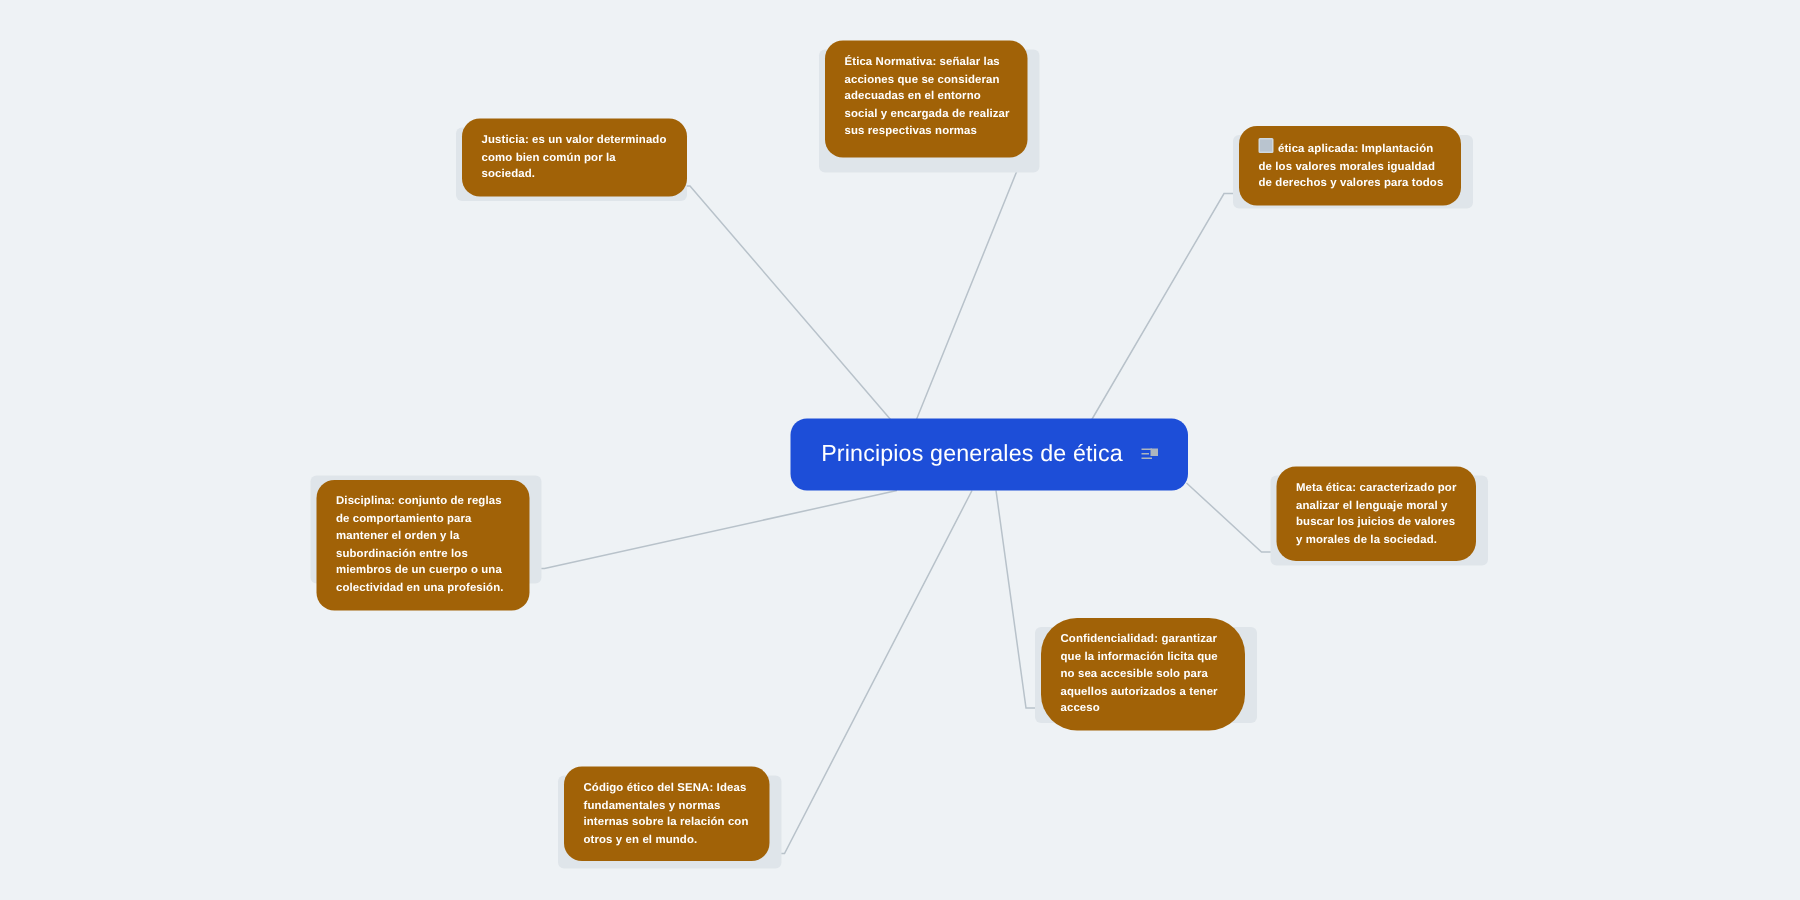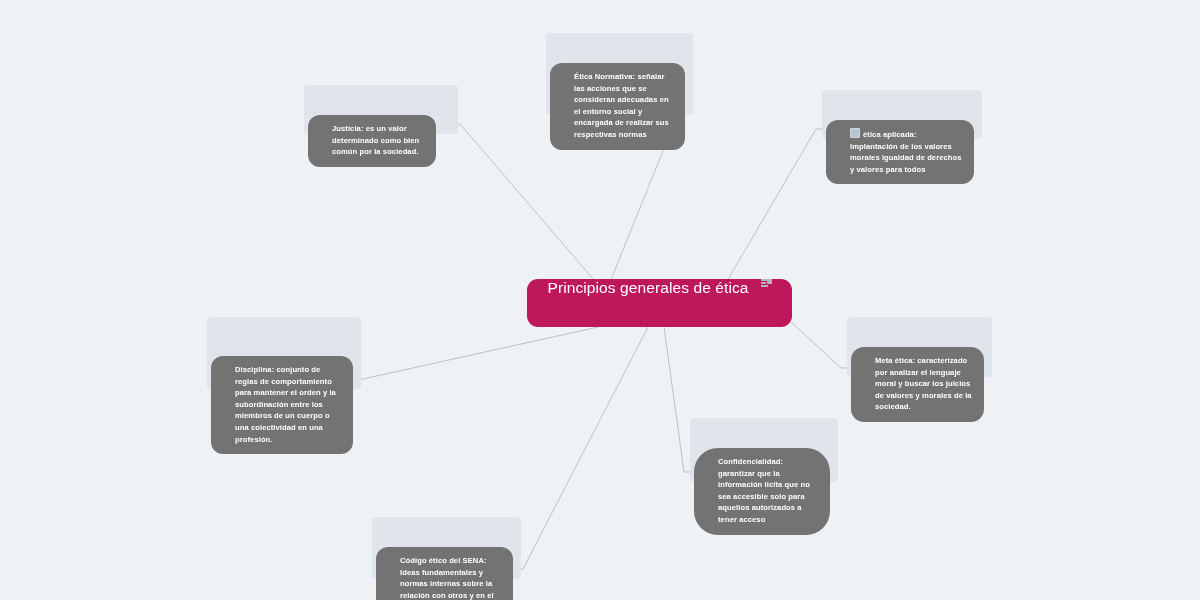--- a/index.html
+++ b/index.html
@@ -23,50 +23,50 @@
     left: 0;
     top: 0;
     width: 1200px;
     height: 600px;
     pointer-events: none;
   }
   .node {
     position: absolute;
     box-sizing: border-box;
     border-radius: 12px;
-    background: #737373;
+    background: #a16207;
     color: #ffffff;
-    padding: 8px 11px 9px 24px;
+    padding: 8px 11px 9px 13px;
     font-size: 7.6px;
     font-weight: bold;
     line-height: 11.6px;
     letter-spacing: 0.08px;
     z-index: 3;
-    margin-top: 36px;
   }
   .node .node-text {
     display: block;
     white-space: pre-line;
   }
   .node-shadow {
     position: absolute;
     border-radius: 4px;
     background: #dfe5ea;
     z-index: 2;
   }
   #central-node {
     position: absolute;
     left: 527px;
     top: 279px;
     width: 265px;
     height: 48px;
     box-sizing: border-box;
-    background: #be185d;
+    background: #1d4ed8;
     border-radius: 11px;
     display: flex;
+    align-items: center;
     justify-content: center;
     gap: 12px;
     z-index: 5;
   }
   #central-node .central-title {
     color: #ffffff;
     font-size: 15.5px;
     font-weight: normal;
     letter-spacing: 0.1px;
     white-space: nowrap;
@@ -112,21 +112,21 @@
       <path d="M 694 472 L 684 472 L 664 327" fill="none" stroke="#b8c2ca" stroke-width="1"></path>
       <path d="M 513 569 L 523 569 L 648 327" fill="none" stroke="#b8c2ca" stroke-width="1"></path>
     </svg>
 
   <div id="node-layer">
       <div class="node-shadow" style="left: 546px; top: 33px; width: 147px; height: 82px;"></div>
       <div class="node" style="left: 550px; top: 27px; width: 135px; min-height: 78px;">
         <span class="node-text" style="display: block;">Ética Normativa: señalar las acciones que se consideran adecuadas en el entorno social y encargada de realizar sus respectivas normas</span>
       </div>
       <div class="node-shadow" style="left: 304px; top: 85px; width: 154px; height: 49px;"></div>
-      <div class="node" style="left: 308px; top: 79px; width: 128px; min-height: 45px;">
+      <div class="node" style="left: 308px; top: 79px; width: 150px; min-height: 45px;">
         <span class="node-text" style="display: block;">Justicia:  es un valor determinado como bien común por la sociedad.</span>
       </div>
       <div class="node-shadow" style="left: 822px; top: 90px; width: 160px; height: 49px;"></div>
       <div class="node" style="left: 826px; top: 84px; width: 148px; min-height: 45px;"><span class="emoji-box"></span><span class="node-text" style="display: inline;">ética aplicada:  Implantación de los valores morales igualdad de derechos y valores para todos</span></div>
       <div class="node-shadow" style="left: 847px; top: 317px; width: 145px; height: 60px;"></div>
       <div class="node" style="left: 851px; top: 311px; width: 133px; min-height: 56px; border-radius: 13px;">
         <span class="node-text" style="display: block;">Meta ética: caracterizado por analizar el lenguaje moral y buscar los juicios de valores y morales de la sociedad.</span>
       </div>
       <div class="node-shadow" style="left: 207px; top: 317px; width: 154px; height: 72px;"></div>
       <div class="node" style="left: 211px; top: 320px; width: 142px; min-height: 68px;">

